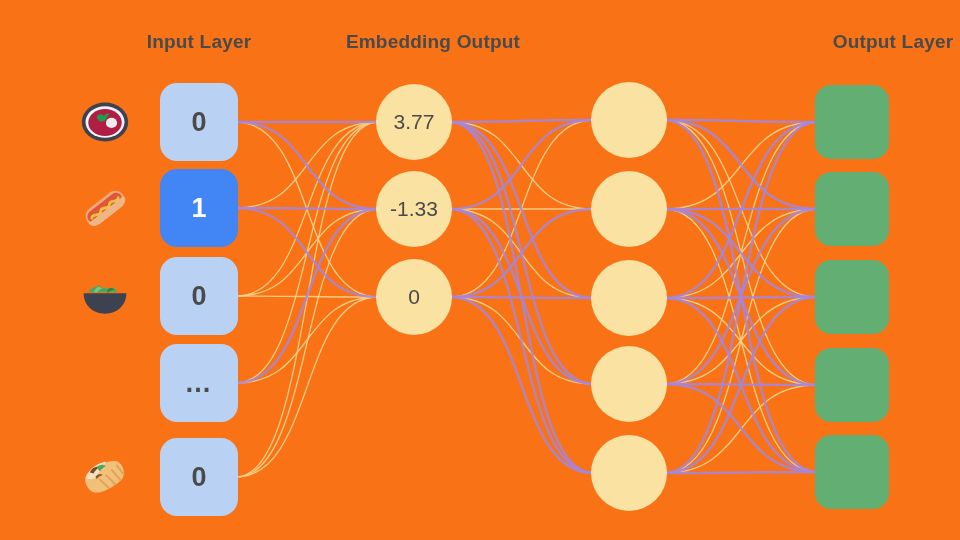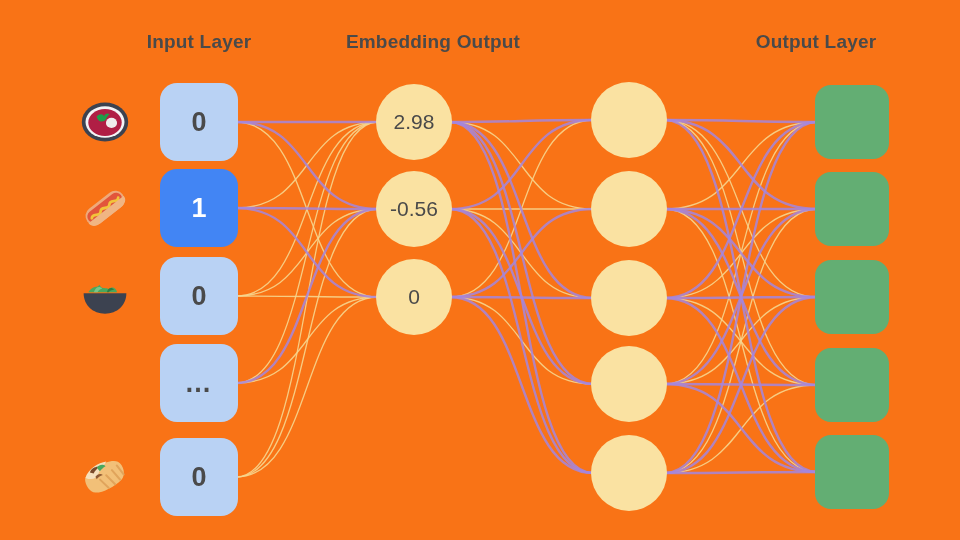--- a/index.html
+++ b/index.html
@@ -142,21 +142,21 @@
       <path d="M 665 384 C 748.6 384, 733.4 209, 817 209" fill="none" stroke="#a586dd" stroke-width="2.4" stroke-linecap="round" opacity="0.85"></path>
       <path d="M 665 384 C 748.6 384, 733.4 385, 817 385" fill="none" stroke="#a586dd" stroke-width="2.4" stroke-linecap="round" opacity="0.85"></path>
       <path d="M 665 384 C 748.6 384, 733.4 472, 817 472" fill="none" stroke="#a586dd" stroke-width="2.4" stroke-linecap="round" opacity="0.85"></path>
       <path d="M 665 473 C 748.6 473, 733.4 122, 817 122" fill="none" stroke="#a586dd" stroke-width="2.4" stroke-linecap="round" opacity="0.85"></path>
       <path d="M 665 473 C 748.6 473, 733.4 297, 817 297" fill="none" stroke="#a586dd" stroke-width="2.4" stroke-linecap="round" opacity="0.85"></path>
       <path d="M 665 473 C 748.6 473, 733.4 472, 817 472" fill="none" stroke="#a586dd" stroke-width="2.4" stroke-linecap="round" opacity="0.85"></path>
     </svg>
   <div id="titles">
       <div class="layer-title" style="left: 199px; top: 31px;">Input Layer</div>
       <div class="layer-title" style="left: 433px; top: 31px;">Embedding Output</div>
-      <div class="layer-title" style="left: 816px; top: 31px;">Output Layer</div>
+      <div class="layer-title" style="left: 893px; top: 31px;">Output Layer</div>
     </div>
   <div id="nodes">
       <div class="emoji-icon" style="left: 77px; top: 94px;">
         <svg viewBox="0 0 56 56" width="52" height="52">
           <ellipse cx="28" cy="28" rx="25" ry="21" fill="#3c4250"></ellipse>
           <ellipse cx="28" cy="28" rx="21" ry="17" fill="#f4f4f6"></ellipse>
           <ellipse cx="28" cy="28.5" rx="18" ry="14.5" fill="#b01e45"></ellipse>
           <path d="M19 22c3-3 7-3 8 0 1-3 4-4 6-2-2 1-3 3-4 5-2 3-6 3-8 1-1-1-2-3-2-4z" fill="#1e9e4a"></path>
           <ellipse cx="35" cy="29" rx="6" ry="5.5" fill="#f0ecec"></ellipse>
         </svg>
@@ -189,22 +189,22 @@
             <path d="M8 20c6-8 34-8 40 0 4 6 1 17-6 19-10 3-24 3-31-1-5-3-6-13-3-18z" fill="#f2c078"></path>
             <path d="M9 19c7-7 20-8 28-5-4 3-10 4-14 8-4 3-9 3-14-3z" fill="#f6e0bc"></path>
             <path d="M16 16c3-3 8-3 11-1-3 2-6 2-8 4z" fill="#7a4a2a"></path>
             <path d="M25 15c4-2 8 0 9 3-3 0-6 1-8 2z" fill="#4aa85e"></path>
             <path d="M19 23c3-2 7-1 8 2-3-1-6 0-8 1z" fill="#8f5a33"></path>
             <path d="M22 28l4 12M30 27l4 13M38 25l3 13M45 23l2 12" stroke="#e0a45c" stroke-width="2.2" stroke-linecap="round" fill="none"></path>
           </g>
         </svg>
       </div>
       <div class="node input-box" style="left: 160px; top: 438px;">0</div>
-      <div class="node circle-node" style="left: 376px; top: 84px;">2.98</div>
-      <div class="node circle-node" style="left: 376px; top: 171px;">-0.56</div>
+      <div class="node circle-node" style="left: 376px; top: 84px;">3.77</div>
+      <div class="node circle-node" style="left: 376px; top: 171px;">-1.33</div>
       <div class="node circle-node" style="left: 376px; top: 259px;">0</div>
       <div class="node circle-node" style="left: 591px; top: 82px;"></div>
       <div class="node circle-node" style="left: 591px; top: 171px;"></div>
       <div class="node circle-node" style="left: 591px; top: 260px;"></div>
       <div class="node circle-node" style="left: 591px; top: 346px;"></div>
       <div class="node circle-node" style="left: 591px; top: 435px;"></div>
       <div class="node output-box" style="left: 815px; top: 85px;"></div>
       <div class="node output-box" style="left: 815px; top: 172px;"></div>
       <div class="node output-box" style="left: 815px; top: 260px;"></div>
       <div class="node output-box" style="left: 815px; top: 348px;"></div>

